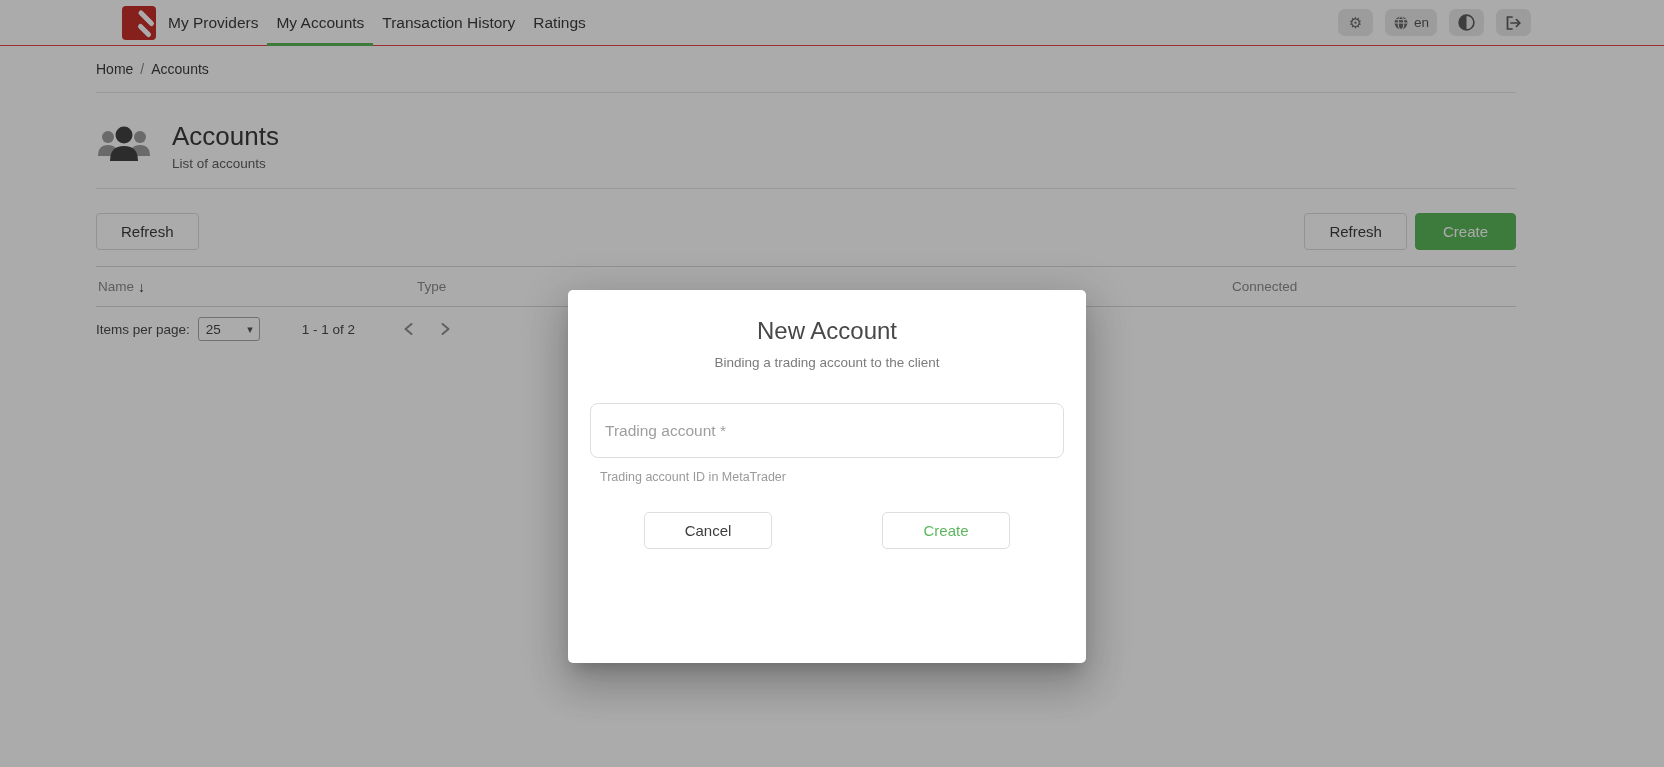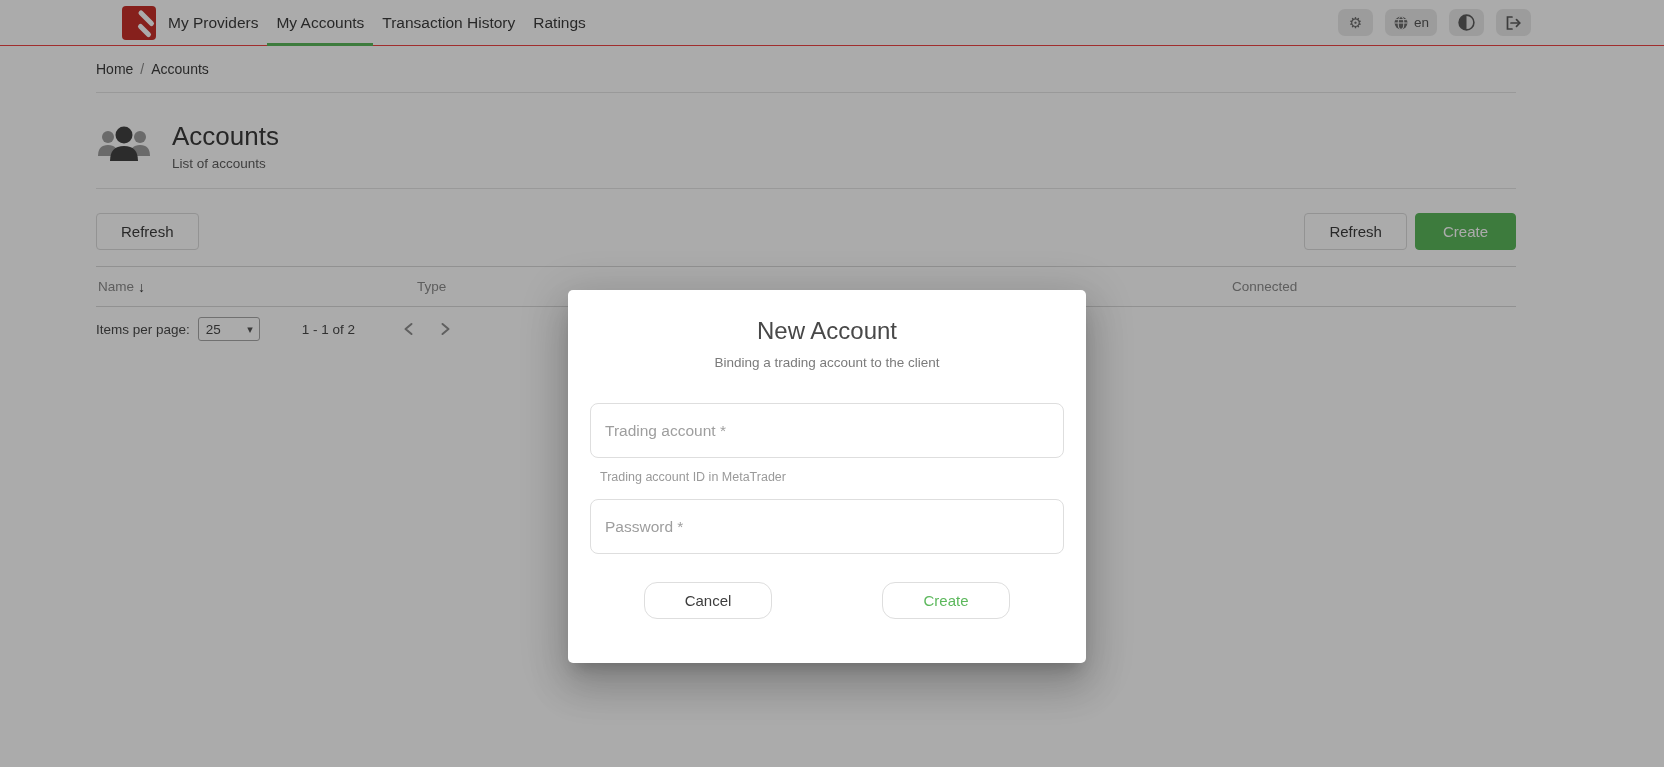--- a/index.html
+++ b/index.html
@@ -78,21 +78,21 @@
   .modal-title { margin-top:27px; text-align:center; font-size:24px; font-weight:400; color:#484848; }
   .modal-sub { margin-top:10px; text-align:center; font-size:13.5px; color:#7b7b7b; }
   .m-input { display:block; width:474px; height:55px; margin:0 auto; border:1px solid #dedede; border-radius:8px;
              padding:0 14px; font-size:15.5px; font-family:inherit; color:#3d3d3d; outline:none; }
   .m-input::placeholder { color:#9e9e9e; }
   .m-input.first { margin-top:33px; }
   .m-input.second { margin-top:15px; }
   .m-hint { margin:12px 0 0 32px; font-size:12.5px; color:#9a9a9a; }
   .m-hint.second { margin-top:9px; }
   .modal-actions { margin-top:28px; display:flex; justify-content:center; gap:110px; }
-  .m-btn { width:128px; height:37px; border:1px solid #dedede; border-radius:13px; background:#fff;
+  .m-btn { width:128px; height:37px; border:1px solid #dedede; border-radius:5px; background:#fff;
            font-size:15px; font-family:inherit; cursor:pointer; }
   .m-btn.cancel { color:#3d3d3d; }
   .m-btn.create { color:var(--accent,#5CB85C); }
 </style>
 </head>
 <body>
 
 <div>
 
   <header class="topbar">
@@ -202,19 +202,18 @@
 
 <div class="overlay"></div>
 
 <div class="modal">
   <div class="modal-title">New Account</div>
   <div class="modal-sub">Binding a trading account to the client</div>
 
   <input class="m-input first" type="text" placeholder="Trading account *" style="">
   <div class="m-hint">Trading account ID in MetaTrader</div>
 
-  <input class="m-input second" type="text" placeholder="Password *" style="">
 
   <div class="modal-actions">
     <button class="m-btn cancel">Cancel</button>
     <button class="m-btn create">Create</button>
   </div>
 </div>
 
 </body></html>

